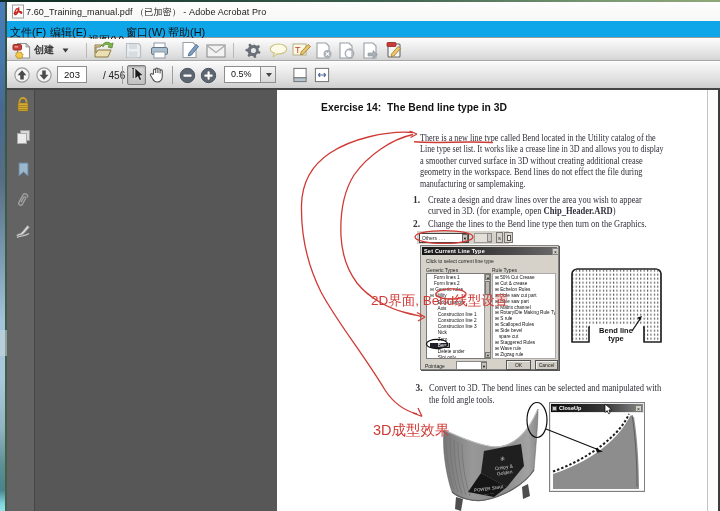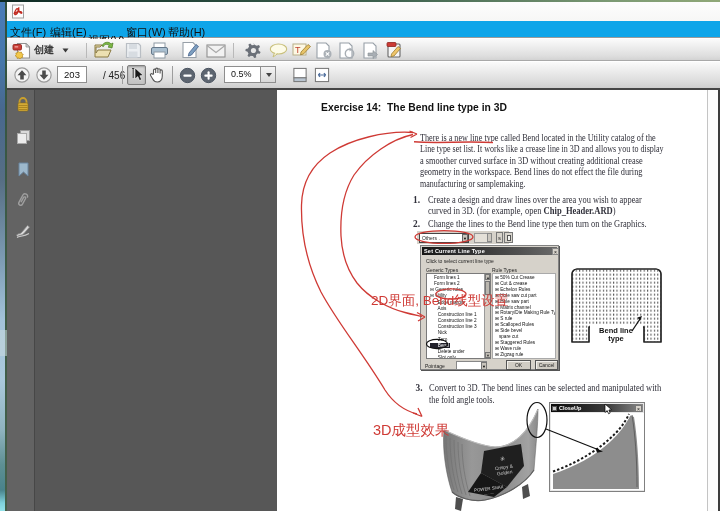--- a/index.html
+++ b/index.html
@@ -15,20 +15,21 @@
 <div class="a" style="left:0;top:330px;width:7px;height:26px;background:#c8d8dc;opacity:.55"></div>
 
 <div class="a" style="left:0;top:0;width:720px;height:2px;background:linear-gradient(90deg,#0e2a24,#27493c 30%,#3f6350 55%,#7c9a74 85%,#90a878)"></div>
 
 <div class="a" style="left:7px;top:2px;width:713px;height:19px;background:linear-gradient(#fdfdfd,#f7f7f6)">
 
   <svg class="a" style="left:4px;top:2px" width="15" height="15" viewBox="0 0 15 15">
     <rect x="1.5" y="1" width="11" height="13" fill="#fdfdfd" stroke="#a0a0a0" stroke-width="1"></rect>
     <path d="M3 10 C4.5 5.5 6 3.5 7 5.5 C8 8 5 11.5 3.8 10.5 C2.8 9.5 6 7.5 8.5 7.5 C11 7.5 11.5 9.5 10 9.2 C8.5 8.8 7.5 6 7.8 3.2" stroke="#c22a20" stroke-width="1.3" fill="none"></path>
   </svg>
+  <span class="a" style="left:19px;top:3.5px;font-size:9px;color:#1a1a1a;letter-spacing:.1px">7.60_Training_manual.pdf （已加密） - Adobe Acrobat Pro</span>
 </div>
 
 <div class="a" style="left:7px;top:21px;width:713px;height:17px;background:#0ea5e9;border-bottom:1px solid #9a9a9a;font-size:11px;color:#111">
   <span class="a" style="left:3px;top:4px">文件(F)</span>
   <span class="a" style="left:43px;top:4px">编辑(E)</span>
   <span class="a" style="left:81px;top:12px">视图(V)</span>
   <span class="a" style="left:119px;top:4px">窗口(W)</span>
   <span class="a" style="left:161px;top:4px">帮助(H)</span>
 </div>
 

